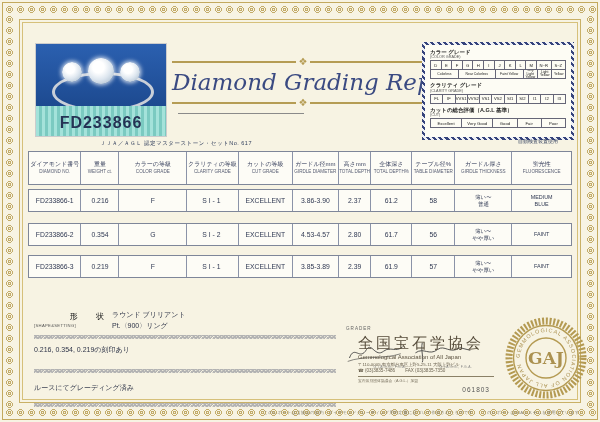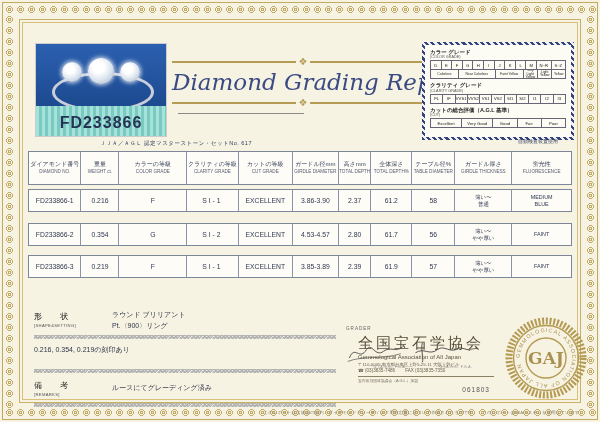--- a/index.html
+++ b/index.html
@@ -62,21 +62,21 @@
   .trow{position:absolute;left:2px;right:2px;height:23px;border:1px solid #7e8699;box-sizing:border-box;background:#fdfcf6;}
   .td{border-left:1px solid #8b93a8;display:flex;align-items:center;justify-content:center;font-size:6.8px;color:#2f3852;text-align:center;}
   .td:first-child{border-left:none;}
   .td.sp{letter-spacing:2px;}
   .td.two{white-space:pre-line;font-size:5.4px;line-height:1.25;}
 
   
   .details{position:absolute;left:8px;top:284px;width:302px;}
   .drow{display:flex;align-items:flex-start;}
   .dlabel{width:78px;flex:none;padding-top:3px;}
-  .dlabel .jp{font-size:8px;color:#222;letter-spacing:8px;white-space:nowrap;}
+  .dlabel .jp{font-size:8px;color:#222;letter-spacing:8px;white-space:nowrap;text-align:right;}
   .dlabel .en{font-size:4.2px;color:#555;margin-top:1px;letter-spacing:.3px;}
   .dval{font-size:7px;color:#2e3448;line-height:1.5;padding-top:2px;}
   .hatch{height:4px;margin:4px 0;background:repeating-linear-gradient(45deg,#b3b3b3 0 1px,rgba(0,0,0,0) 1px 2.6px),repeating-linear-gradient(-45deg,#b3b3b3 0 1px,rgba(0,0,0,0) 2.6px);}
   .drow.h26{min-height:22px;}
 
   
   .grader{position:absolute;left:320px;top:302px;width:128px;}
   .grader-label{font-size:4.6px;color:#666;letter-spacing:1px;}
   .sigs{display:flex;gap:6px;margin-top:6px;}
   .sig{width:60px;}
@@ -293,24 +293,20 @@
         </div>
         <div class="dval" style="white-space:pre-line">ラウンド ブリリアント
 Pt.〈900〉リング</div>
       </div>
       <div class="hatch"></div>
       <div class="drow h26">
         <div class="dval">0.216, 0.354, 0.219の刻印あり</div>
       </div>
       <div class="hatch"></div>
       <div class="drow h26">
-        <div class="dlabel">
-          <div class="jp">備 考</div>
-          <div class="en">[REMARKS]</div>
-        </div>
         <div class="dval" style="padding-top:6px">ルースにてグレーディング済み</div>
       </div>
       <div class="hatch"></div>
     </div>
 
     <div class="grader">
       <div class="grader-label">GRADER</div>
       <div class="sigs">
         <div class="sig">
           <svg width="60" height="30" viewBox="0 0 70 30">

